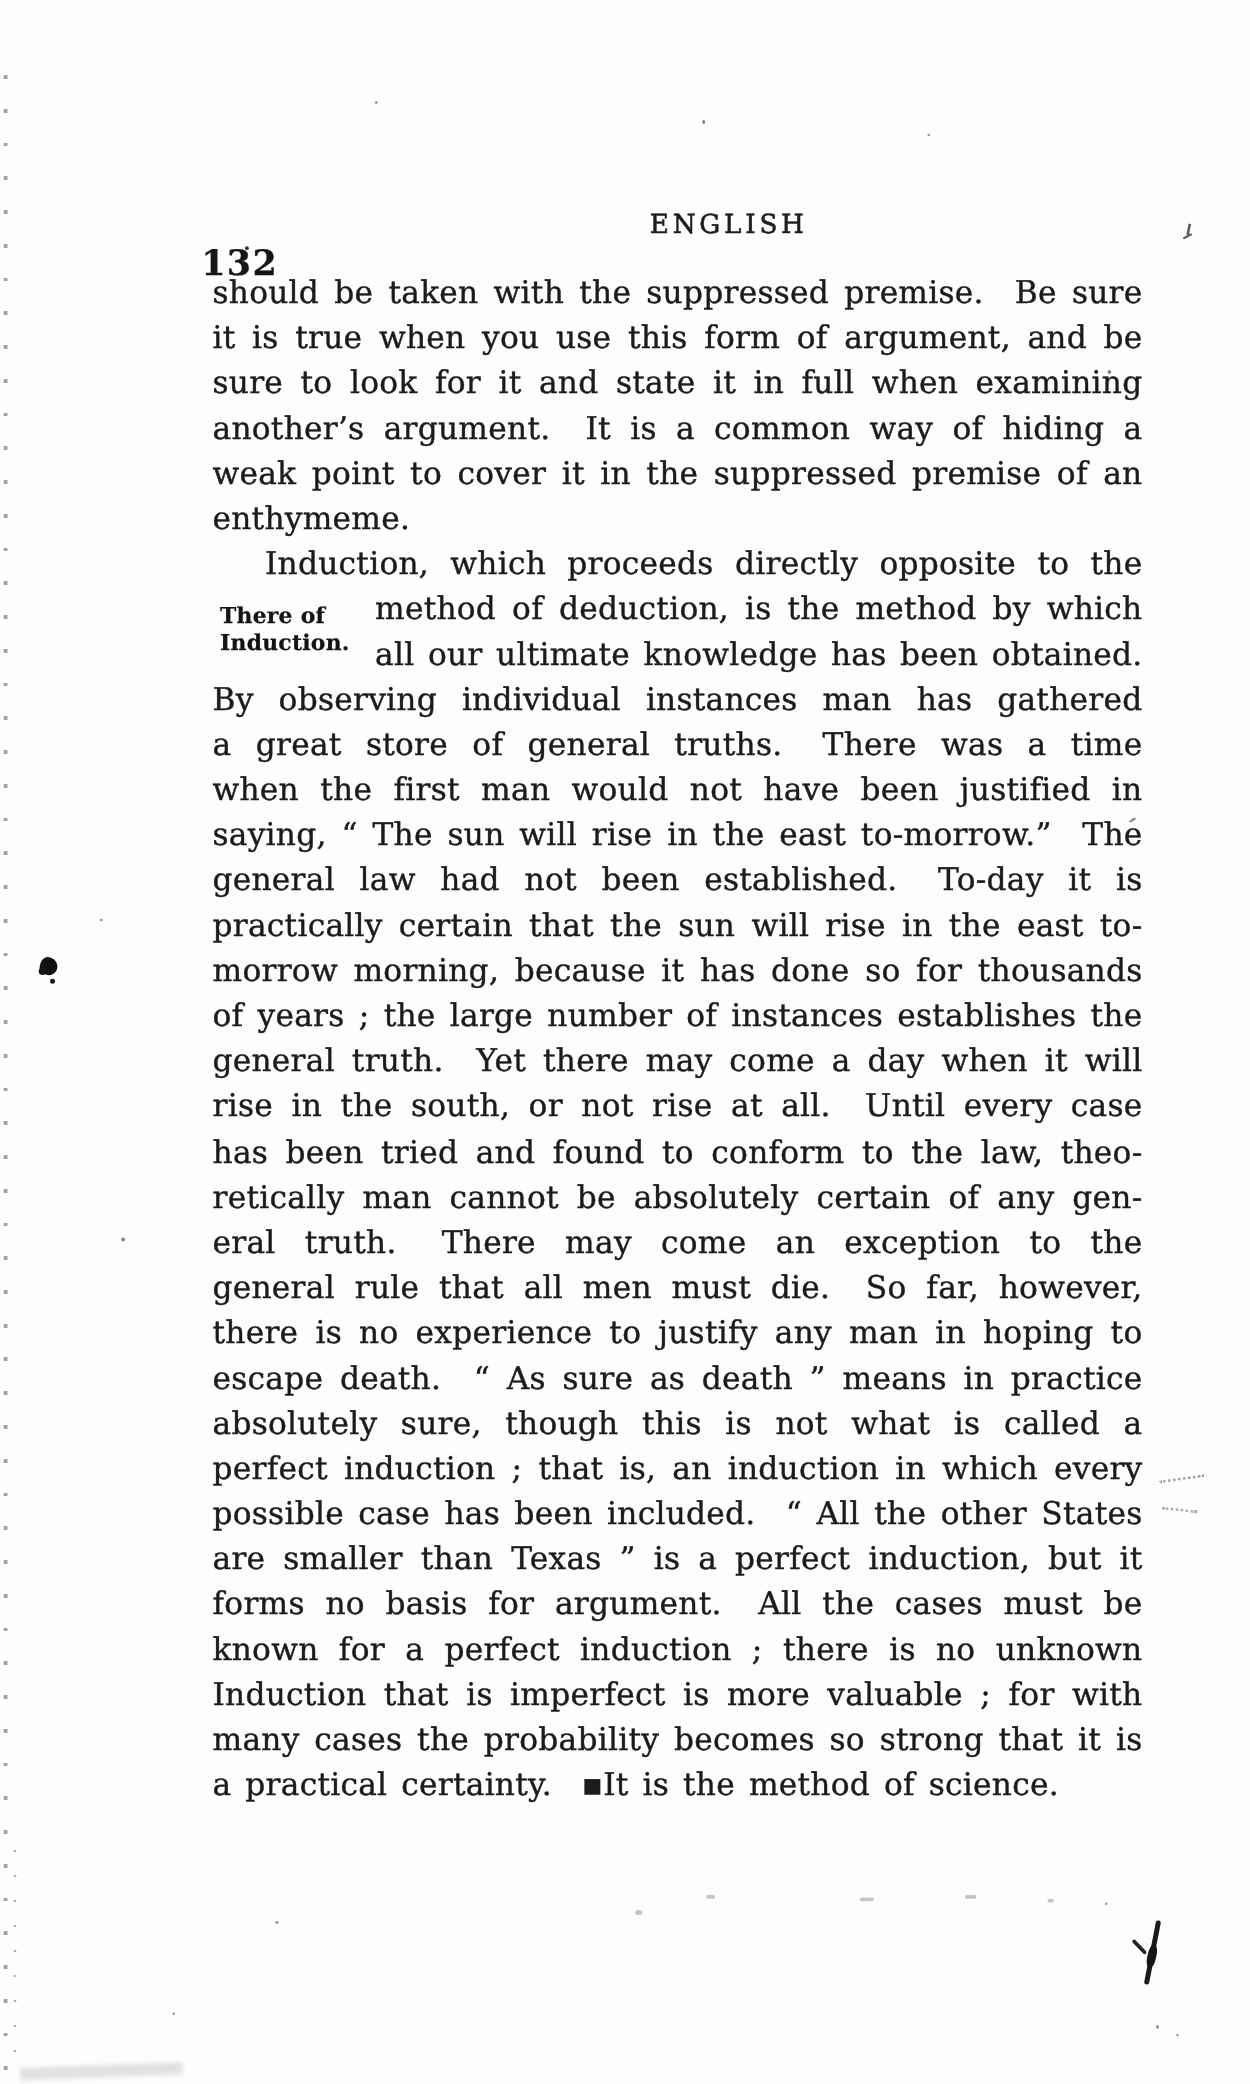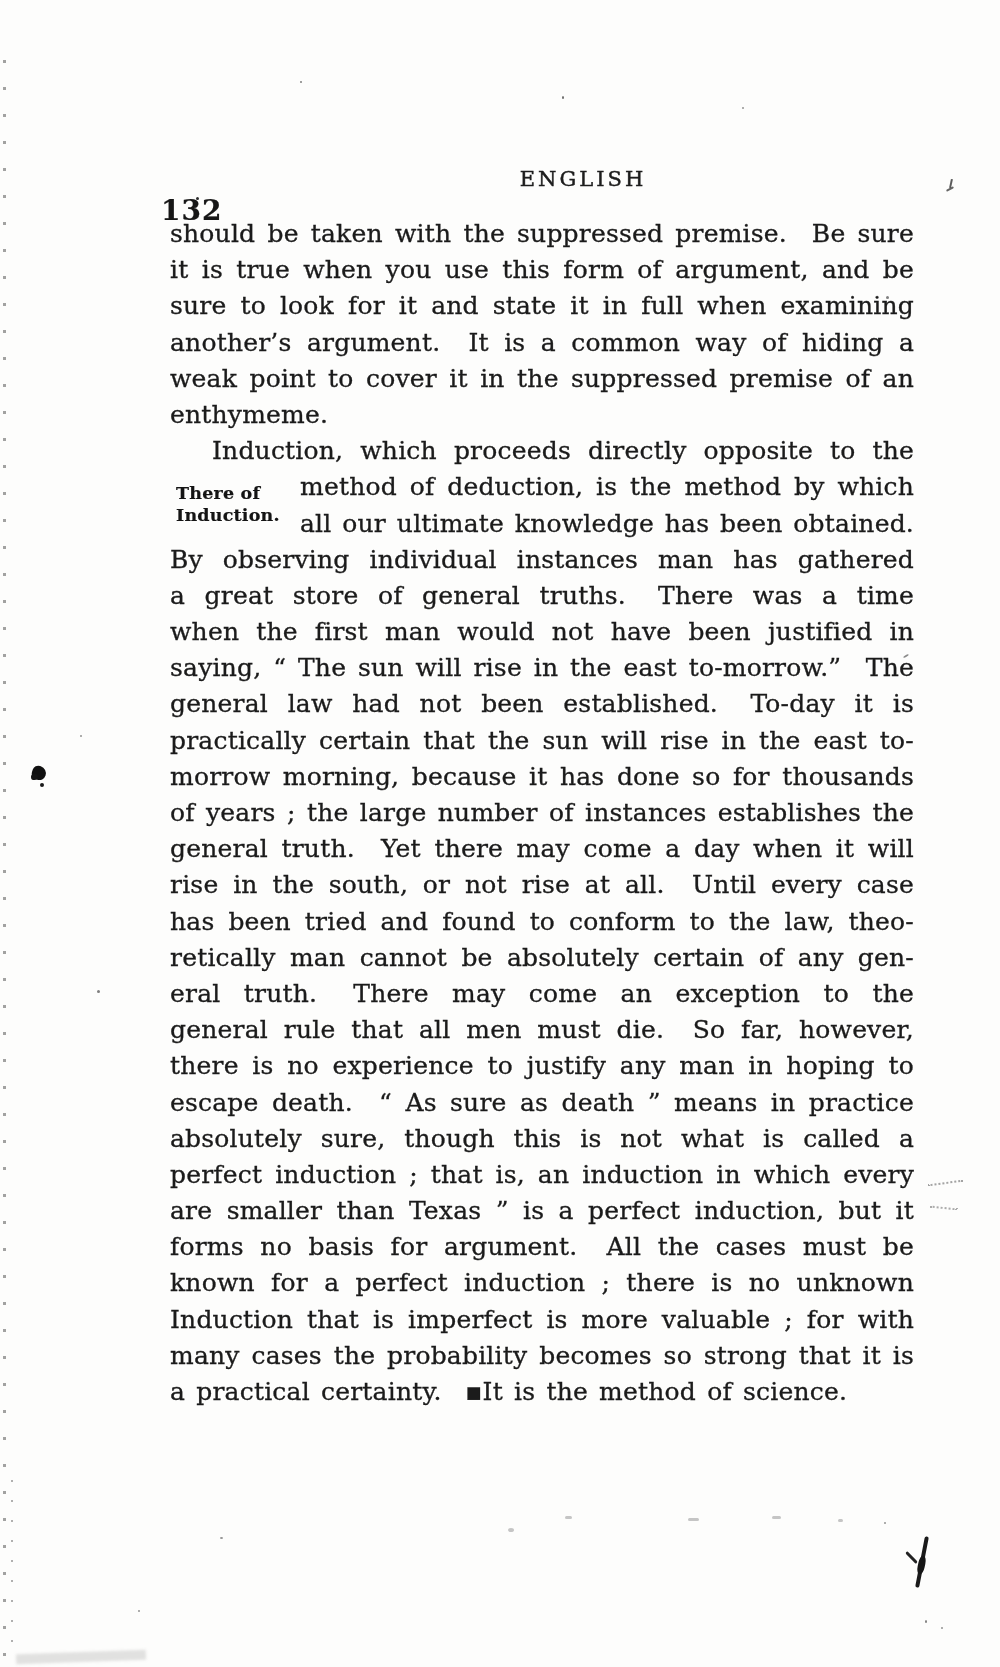--- a/index.html
+++ b/index.html
@@ -172,20 +172,21 @@
     <div class="line justify">general truth.  Yet there may come a day when it will</div>
     <div class="line justify">rise in the south, or not rise at all.  Until every case</div>
     <div class="line justify">has been tried and found to conform to the law, theo-</div>
     <div class="line justify">retically man cannot be absolutely certain of any gen-</div>
     <div class="line justify">eral truth.  There may come an exception to the</div>
     <div class="line justify">general rule that all men must die.  So far, however,</div>
     <div class="line justify">there is no experience to justify any man in hoping to</div>
     <div class="line justify">escape death.  “ As sure as death ” means in practice</div>
     <div class="line justify">absolutely sure, though this is not what is called a</div>
     <div class="line justify">perfect induction ; that is, an induction in which every</div>
+    <div class="line justify">possible case has been included.  “ All the other States</div>
     <div class="line justify">are smaller than Texas ” is a perfect induction, but it</div>
     <div class="line justify">forms no basis for argument.  All the cases must be</div>
     <div class="line justify">known for a perfect induction ; there is no unknown</div>
     <div class="line justify">Induction that is imperfect is more valuable ; for with</div>
     <div class="line justify">many cases the probability becomes so strong that it is</div>
     <div class="line flush">a practical certainty.  ▪It is the method of science.</div>
   </div>
 
 <div class="margin-note">
   <div>There of</div>

